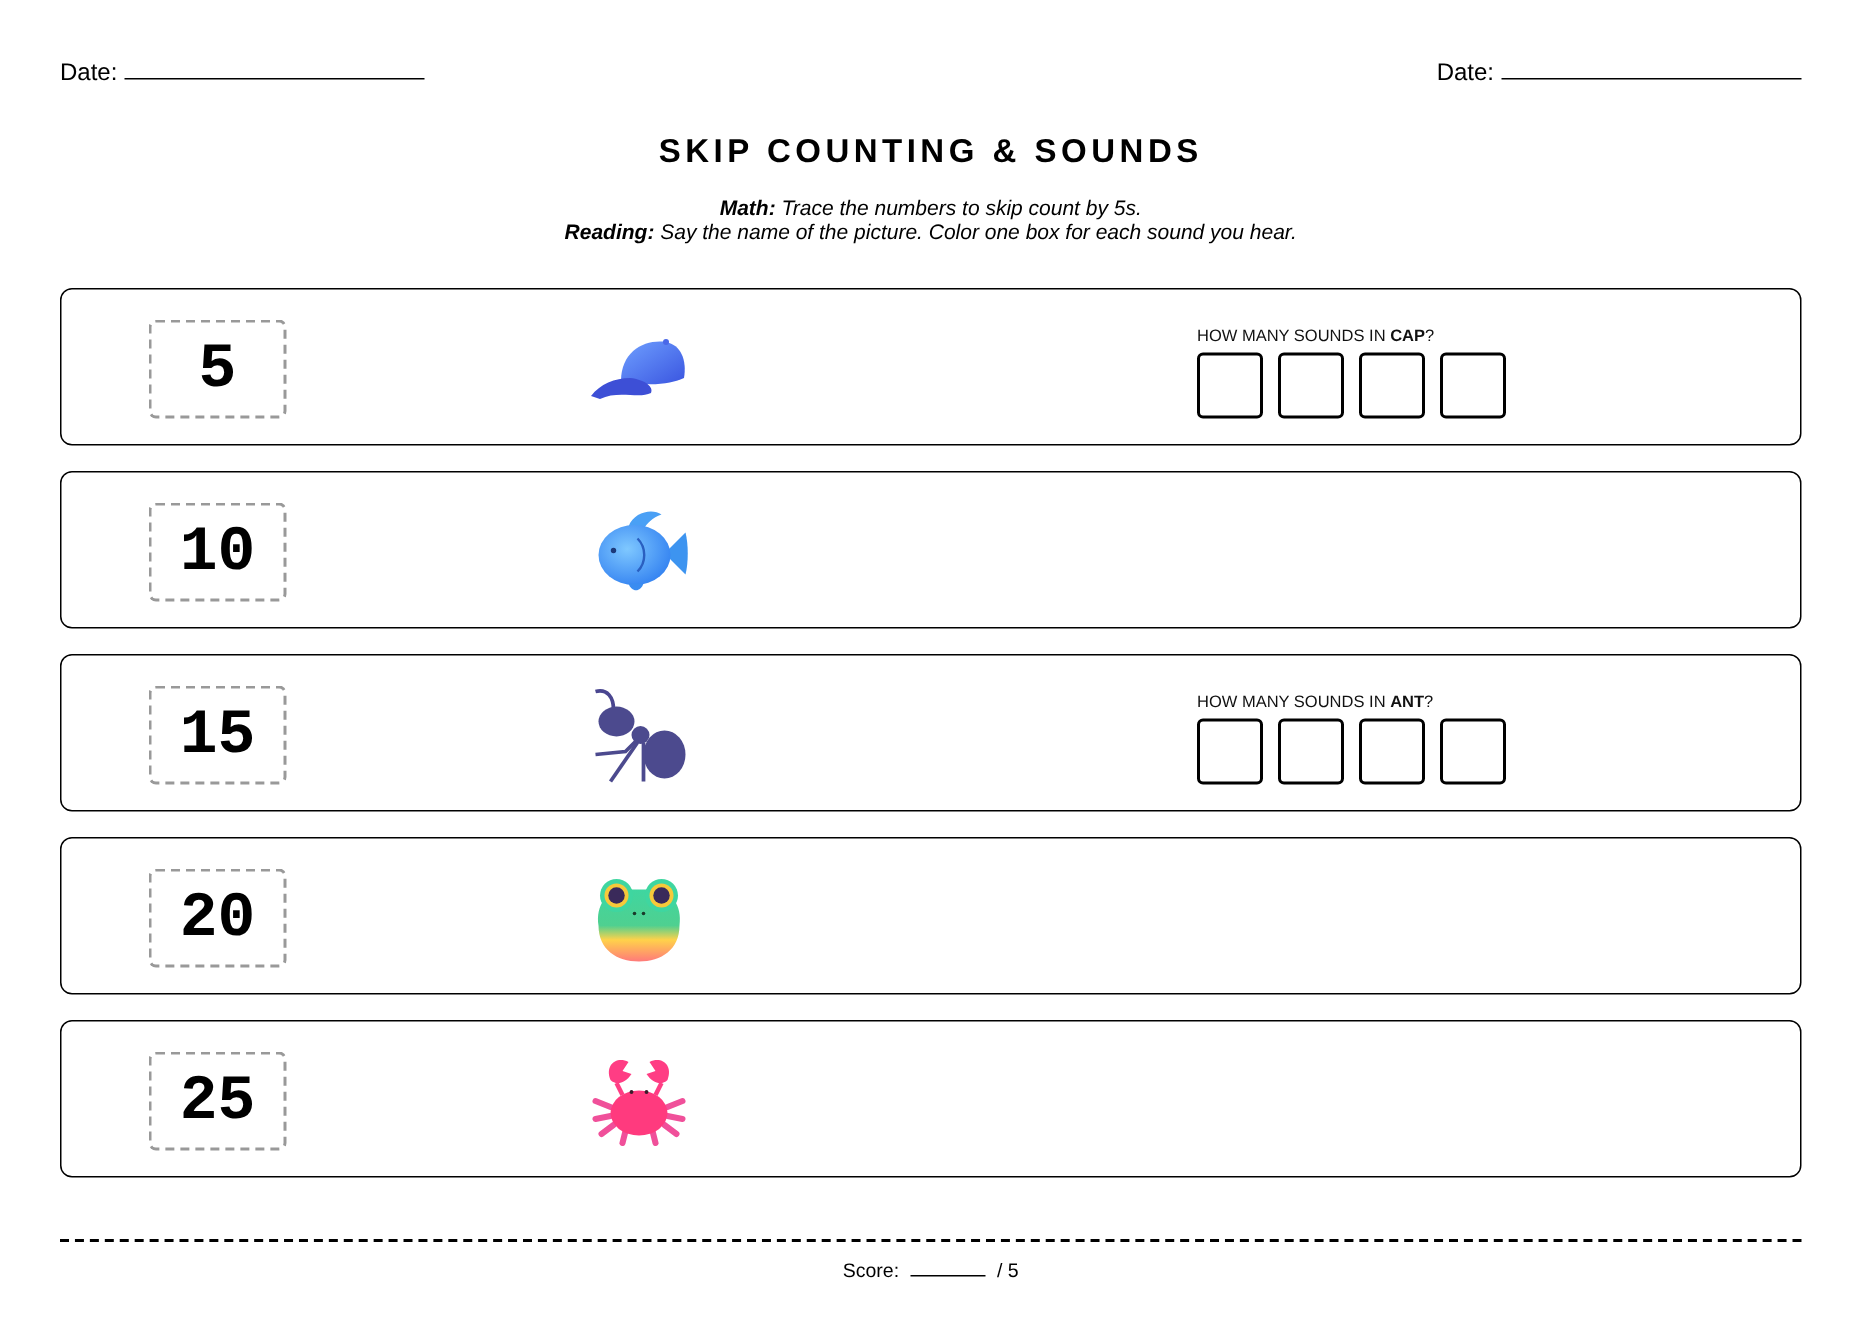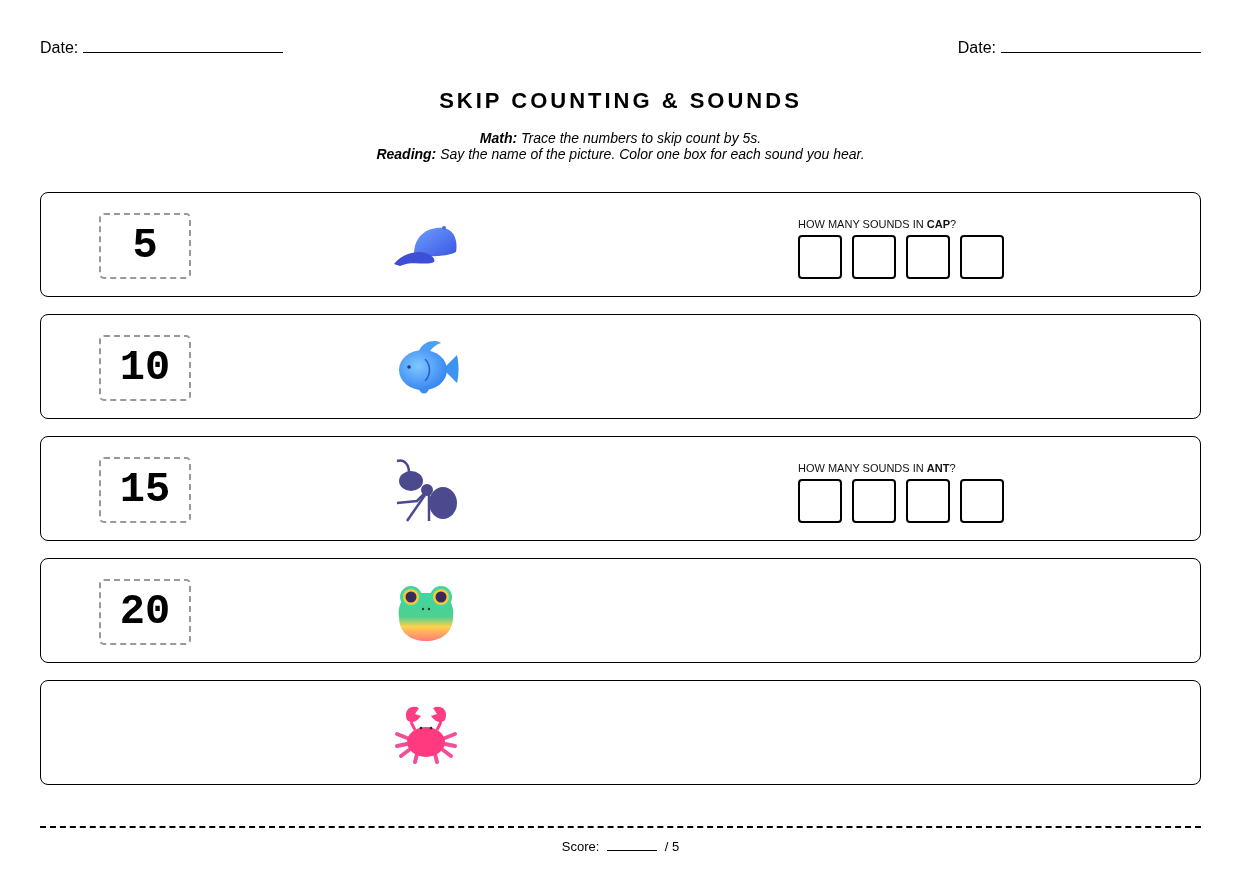--- a/index.html
+++ b/index.html
@@ -167,20 +167,21 @@
         <circle cx="48" cy="16" r="8" fill="#f7c93a"></circle>
         <circle cx="18" cy="16" r="5.5" fill="#3a2a5a"></circle>
         <circle cx="48" cy="16" r="5.5" fill="#3a2a5a"></circle>
         <circle cx="30" cy="28" r="1.2" fill="#1a3a2a"></circle>
         <circle cx="36" cy="28" r="1.2" fill="#1a3a2a"></circle>
       </svg>
     </div>
   </div>
 
   <div class="card">
+    <div class="num-box">25</div>
     <div class="picture">
       <svg width="66" height="60" viewBox="0 0 66 60">
         <g stroke="#f0509a" stroke-width="4" stroke-linecap="round" fill="none">
           <path d="M14 34 L4 30"></path>
             <path d="M14 40 L4 42"></path>
             <path d="M16 46 L8 52"></path>
           <path d="M52 34 L62 30"></path>
             <path d="M52 40 L62 42"></path>
             <path d="M50 46 L58 52"></path>
           <path d="M24 50 L22 58"></path>

